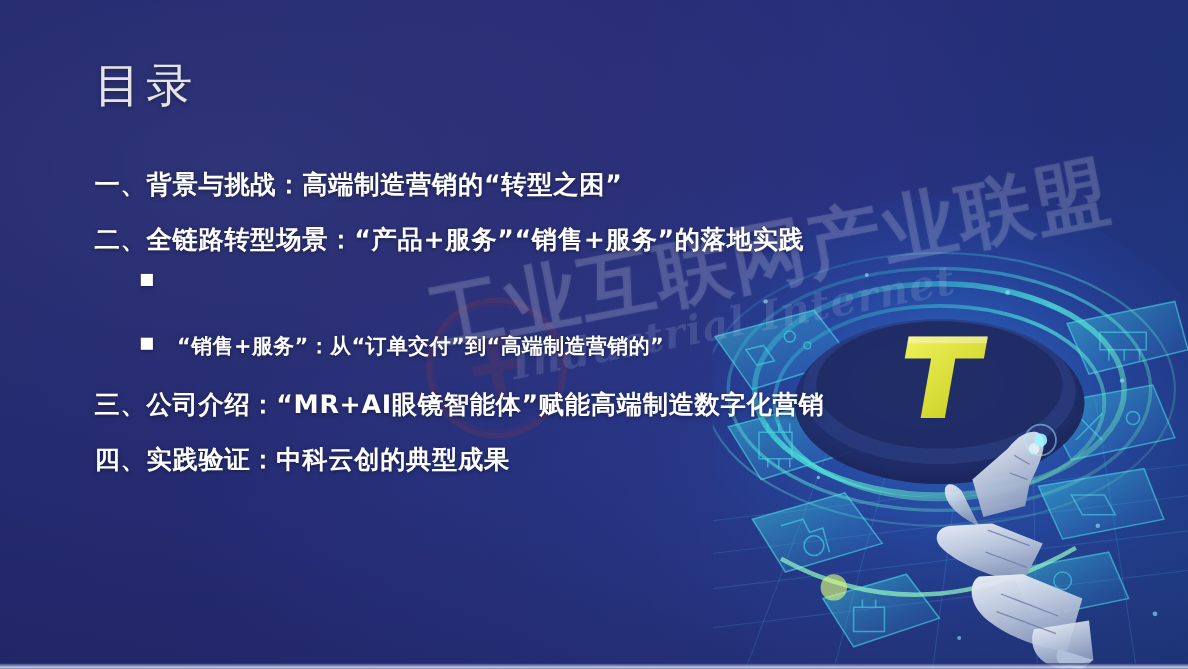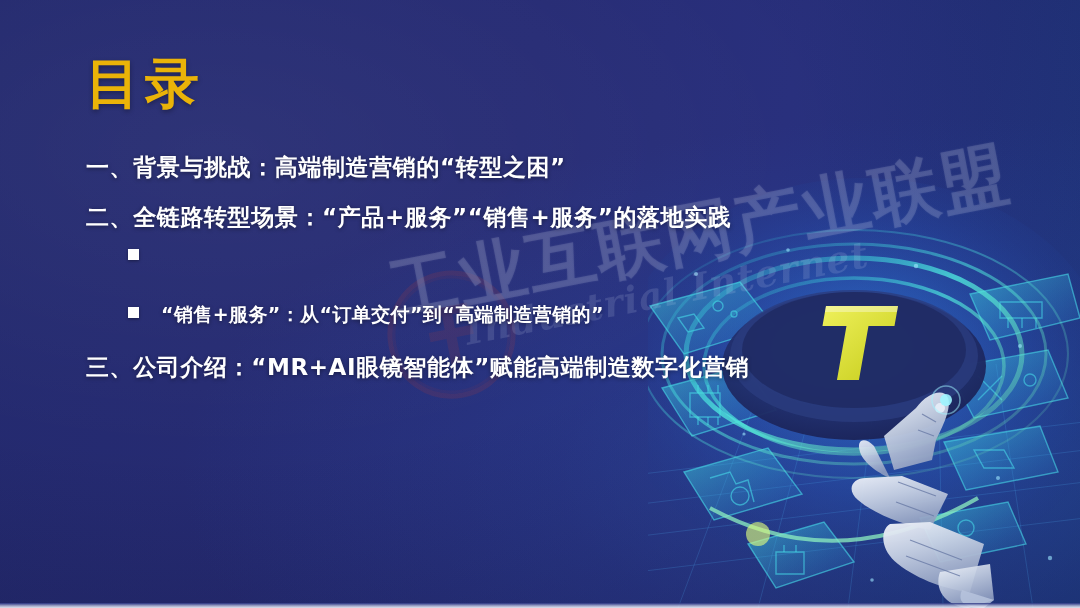--- a/index.html
+++ b/index.html
@@ -91,23 +91,23 @@
 
   
   .content {
     position:absolute;
     left:0; top:0; width:100%; height:100%;
   }
 
   .page-title {
     position:absolute;
     left:86px; top:56px;
-    font-size:54px;
-    font-weight:700;
-    color:#eab308;
+    font-size:42px;
+    font-weight:400;
+    color:#e5e5e5;
     letter-spacing:5px;
     line-height:1.05;
     text-shadow:0 2px 5px rgba(0,0,0,0.32);
     font-family:"DejaVu Sans","Liberation Sans",sans-serif;
   }
 
   .toc {
     position:absolute;
     left:86px; top:152px;
     width:830px;
@@ -314,19 +314,22 @@
 
       <div class="toc-row level-2">
         <span class="sq-bullet"></span>
         <span class="toc-text">“销售+服务”：从“订单交付”到“高端制造营销的”</span>
       </div>
 
       <div class="toc-row level-1">
         <span class="toc-text">三、公司介绍：“MR+AI眼镜智能体”赋能高端制造数字化营销</span>
       </div>
 
+      <div class="toc-row level-1">
+        <span class="toc-text">四、实践验证：中科云创的典型成果</span>
+      </div>
 
 
     </div>
   </div>
 
   <div class="bg-bottom-strip"></div>
 </div>
 
 </body></html>

